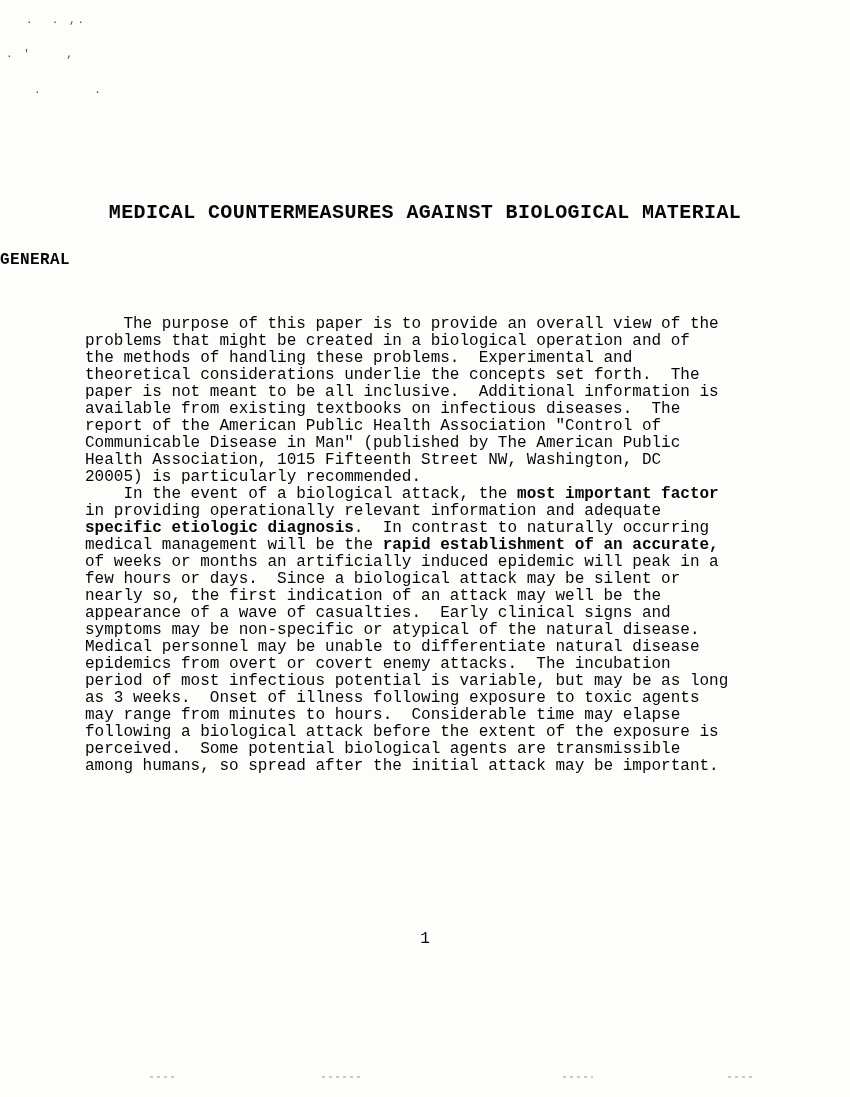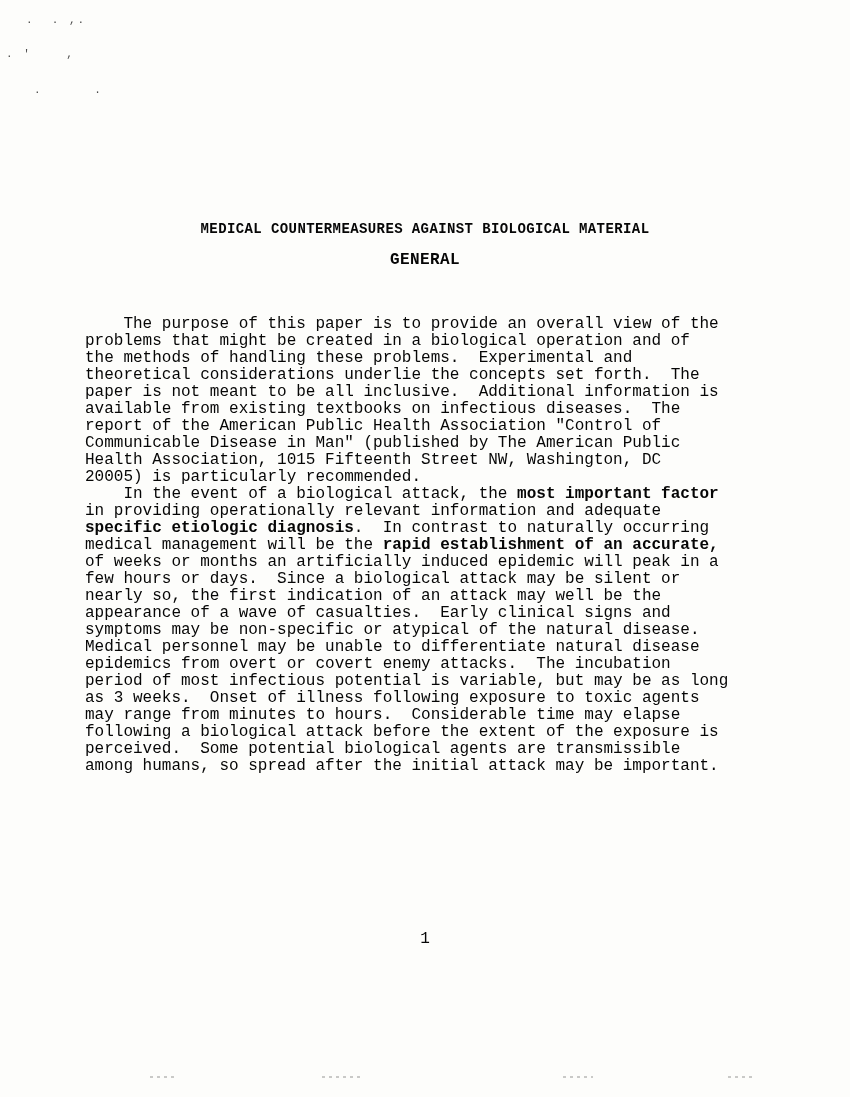--- a/index.html
+++ b/index.html
@@ -25,32 +25,31 @@
   }
   .artifact.a1 { left: 26px; top: 14px; }
   .artifact.a2 { left: 6px;  top: 48px; }
   .artifact.a3 { left: 34px; top: 84px; }
   .doc-title {
     position: absolute;
     top: 201px;
     left: 0;
     width: 850px;
     text-align: center;
-    font-size: 14px;
+    font-size: 20px;
     font-weight: bold;
     letter-spacing: 0.4px;
     white-space: pre;
-    margin-top: 20px;
   }
   .doc-subtitle {
     position: absolute;
     top: 251px;
     left: 0;
     width: 850px;
-    text-align: center;
+    text-align: left;
     font-size: 16px;
     font-weight: bold;
     letter-spacing: 0.4px;
   }
   .body-text {
     position: absolute;
     left: 85px;
     top: 316px;
     font-size: 16px;
     line-height: 17px;

